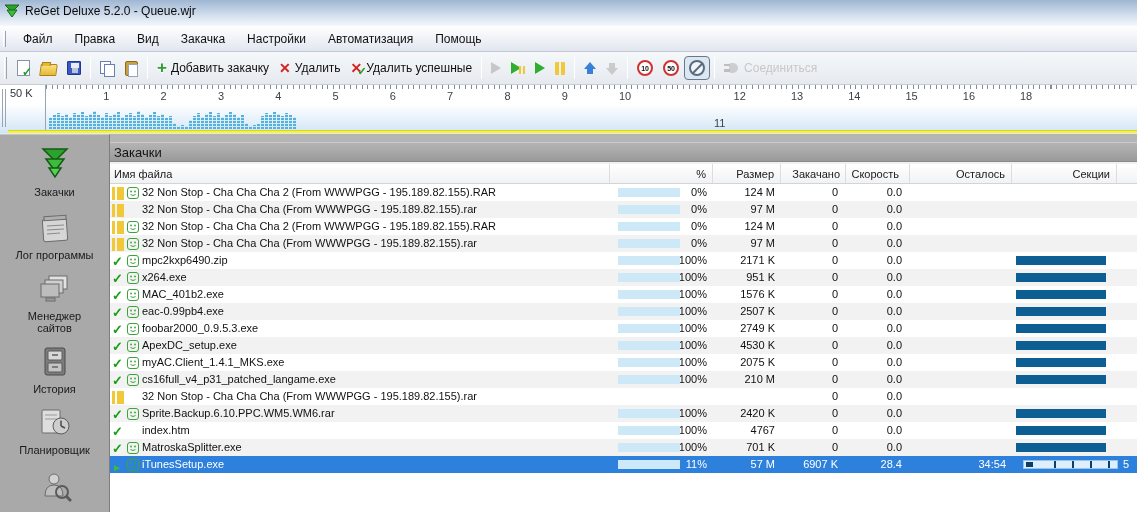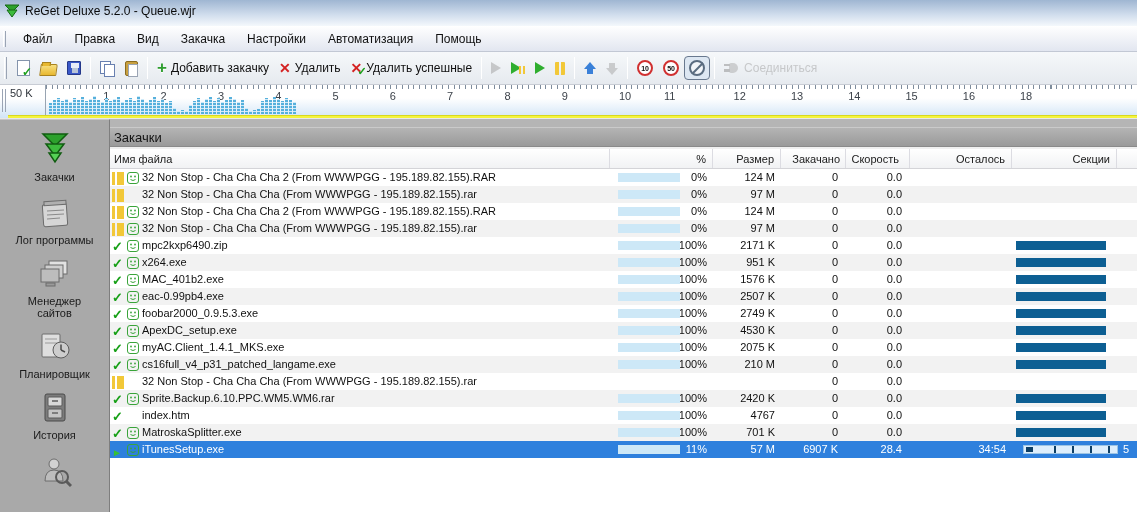--- a/index.html
+++ b/index.html
@@ -55,21 +55,21 @@
   .i-arrow.down { transform:rotate(180deg); }
   .i-arrow.gray::before { border-bottom-color:#a0a6ae; } .i-arrow.gray::after { background:#a0a6ae; }
   .i-limit { width:16px; height:16px; border-radius:50%; background:#fff; border:2px solid #d03030; color:#101010; font-size:7px; font-weight:bold; display:flex; align-items:center; justify-content:center; }
   .i-nolimit { width:16px; height:16px; border-radius:50%; background:#f2f5f9; border:2px solid #5a6c80; }
   .i-nolimit::before { content:""; position:absolute; left:6px; top:-1px; width:2px; height:14px; background:#5a6c80; transform:rotate(45deg); }
   .i-plug { width:16px; height:12px; }
   .i-plug::before { content:""; position:absolute; left:5px; top:1px; width:9px; height:10px; background:#a8acb4; border-radius:2px 5px 5px 2px; }
   .i-plug::after { content:""; position:absolute; left:0; top:2px; width:6px; height:8px; background:linear-gradient(to bottom,#888c94 0 2px,transparent 2px 5px,#888c94 5px 7px); }
 
   
-  .graphrow { height:34px; position:relative; background:linear-gradient(#ffffff 40%, #d2e5f6); border-bottom:1px solid #e8e8e8; }
+  .graphrow { height:49px; position:relative; background:linear-gradient(#ffffff 40%, #d2e5f6); border-bottom:1px solid #e8e8e8; }
   .g-grip { position:absolute; left:2px; top:4px; bottom:6px; width:4px; border-left:1px solid #9aa4b4; border-right:1px solid #9aa4b4; }
   .g-scale { position:absolute; left:10px; top:2px; font-size:11px; color:#30353c; }
   .g-div { position:absolute; left:45px; top:0; bottom:3px; width:1px; background:#98a4b2; }
   .g-ticks { position:absolute; left:46px; right:0; top:0; height:4px; background:repeating-linear-gradient(to right,#7e8c9c 0 1px, transparent 1px 5.74px); }
   .g-num { position:absolute; top:5px; font-size:11px; color:#3c424a; }
   .g-bar { position:absolute; bottom:4px; width:3px; background:repeating-linear-gradient(to top,#56b0dc 0 2px,#cfeaf8 2px 3px); }
   .g-yellow { position:absolute; left:8px; right:0; bottom:0; height:3px; background:#f4f43c; border-top:1px solid #d8d820; }
 
   
   .appbody { display:flex; height:393px; }
@@ -221,21 +221,21 @@
       <span class="g-num" style="left: 103.3px;">1</span>
       <span class="g-num" style="left: 160.6px;">2</span>
       <span class="g-num" style="left: 217.9px;">3</span>
       <span class="g-num" style="left: 275.2px;">4</span>
       <span class="g-num" style="left: 332.5px;">5</span>
       <span class="g-num" style="left: 389.8px;">6</span>
       <span class="g-num" style="left: 447.1px;">7</span>
       <span class="g-num" style="left: 504.4px;">8</span>
       <span class="g-num" style="left: 561.7px;">9</span>
       <span class="g-num" style="left: 619px;">10</span>
-      <span class="g-num" style="left: 664px;">11</span>
+      <span class="g-num" style="left: 714px; margin-top: 27px;">11</span>
       <span class="g-num" style="left: 733.6px;">12</span>
       <span class="g-num" style="left: 790.9px;">13</span>
       <span class="g-num" style="left: 848.2px;">14</span>
       <span class="g-num" style="left: 905.5px;">15</span>
       <span class="g-num" style="left: 962.8px;">16</span>
       <span class="g-num" style="left: 1020.1px; margin-top: 48px;">17</span>
       <span class="g-num" style="left: 1020px;">18</span>
     </div>
   <div id="graph-bars">
       <div class="g-bar" style="left: 49px; height: 11px;"></div>
@@ -328,39 +328,39 @@
     <div class="sb-item" style="padding-top:12px;">
       <svg width="36" height="32" viewBox="0 0 36 32">
         <rect x="12" y="3" width="18" height="13" fill="#e2e2e2" stroke="#6c6c6c"></rect>
         <rect x="8" y="7" width="18" height="13" fill="#cfcfcf" stroke="#6c6c6c"></rect>
         <rect x="4" y="11" width="18" height="13" fill="#bdbdbd" stroke="#6c6c6c"></rect>
         <rect x="9" y="25" width="9" height="3" fill="#9a9a9a" stroke="#6c6c6c"></rect>
       </svg>
       <span class="sb-label">Менеджер сайтов</span>
     </div>
     <div class="sb-item" style="padding-top:12px;">
+      <svg width="30" height="32" viewBox="0 0 30 32">
+        <rect x="5" y="2" width="20" height="27" rx="2" fill="#7c7c7c" stroke="#4a4a4a"></rect>
+        <rect x="8" y="5" width="14" height="9" rx="1" fill="#d8d8d8" stroke="#5a5a5a"></rect>
+        <rect x="8" y="17" width="14" height="9" rx="1" fill="#c4c4c4" stroke="#5a5a5a"></rect>
+        <rect x="12" y="8" width="6" height="2" fill="#7c7c7c"></rect>
+        <rect x="12" y="20" width="6" height="2" fill="#7c7c7c"></rect>
+      </svg>
+      <span class="sb-label">История</span>
+    </div>
+    <div class="sb-item" style="padding-top:12px;">
       <svg width="34" height="32" viewBox="0 0 34 32">
         <rect x="4" y="3" width="18" height="23" rx="1" fill="#dedede" stroke="#6c6c6c"></rect>
         <line x1="7" y1="8" x2="19" y2="8" stroke="#9a9a9a"></line>
         <line x1="7" y1="12" x2="19" y2="12" stroke="#9a9a9a"></line>
         <circle cx="23" cy="19" r="8" fill="#cdcdcd" stroke="#5c5c5c"></circle>
         <line x1="23" y1="19" x2="23" y2="13.5" stroke="#4a4a4a" stroke-width="1.5"></line>
         <line x1="23" y1="19" x2="27" y2="21" stroke="#4a4a4a" stroke-width="1.5"></line>
       </svg>
       <span class="sb-label">Планировщик</span>
-    </div>
-    <div class="sb-item" style="padding-top:12px;">
-      <svg width="30" height="32" viewBox="0 0 30 32">
-        <rect x="5" y="2" width="20" height="27" rx="2" fill="#7c7c7c" stroke="#4a4a4a"></rect>
-        <rect x="8" y="5" width="14" height="9" rx="1" fill="#d8d8d8" stroke="#5a5a5a"></rect>
-        <rect x="8" y="17" width="14" height="9" rx="1" fill="#c4c4c4" stroke="#5a5a5a"></rect>
-        <rect x="12" y="8" width="6" height="2" fill="#7c7c7c"></rect>
-        <rect x="12" y="20" width="6" height="2" fill="#7c7c7c"></rect>
-      </svg>
-      <span class="sb-label">История</span>
     </div>
     <div class="sb-item" style="padding-top:14px;">
       <svg width="34" height="34" viewBox="0 0 34 34">
         <circle cx="16" cy="9" r="5" fill="#d2d2d2" stroke="#6c6c6c"></circle>
         <path d="M7 26 Q7 15 16 15 Q25 15 25 26 Z" fill="#bdbdbd" stroke="#6c6c6c"></path>
         <circle cx="24" cy="22" r="6" fill="none" stroke="#5a5a5a" stroke-width="2"></circle>
         <line x1="28" y1="26" x2="33" y2="31" stroke="#5a5a5a" stroke-width="3"></line>
       </svg>
       <span class="sb-label"></span>
     </div>

